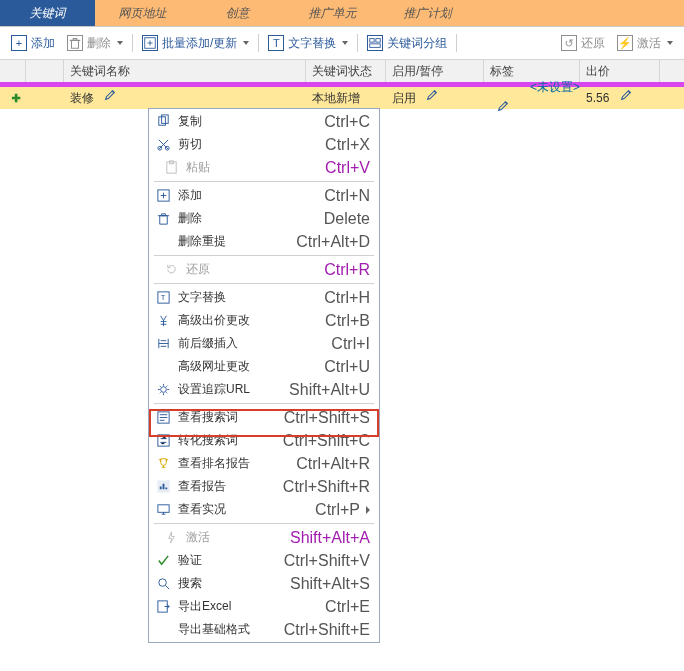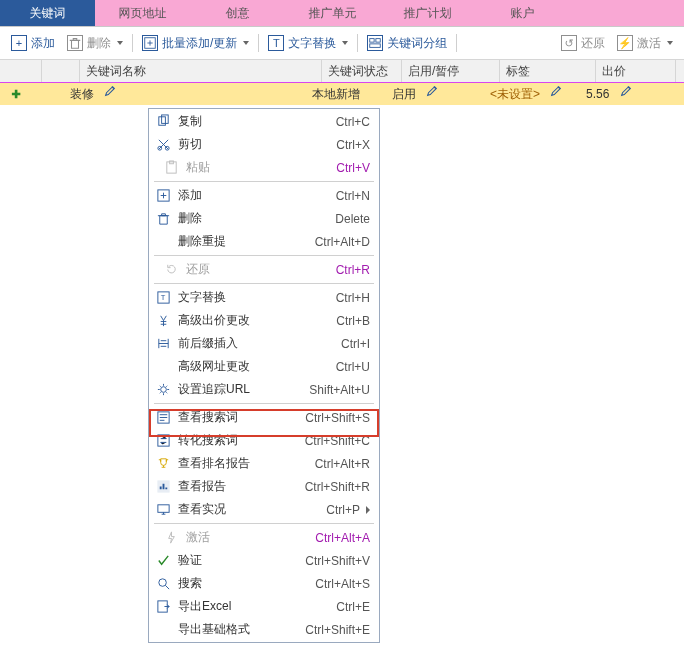--- a/index.html
+++ b/index.html
@@ -10,21 +10,22 @@
     font-family: "Microsoft YaHei", "SimSun", Arial, sans-serif;
     font-size: 12px;
     background: #fff;
     color: #333;
     overflow: hidden;
   }
   .tabs {
     display: flex;
     height: 26px;
     border-bottom: 1px solid #c9c9c9;
-    background: #f9a8d4;
+    background: #fdba74;
+    font-style: italic;
   }
   .tab {
     width: 95px;
     text-align: center;
     line-height: 26px;
     color: #555;
     cursor: pointer;
   }
   .tab.active {
     background: #2b5a9b;
@@ -71,23 +72,22 @@
     width: 0; height: 0;
     border-left: 3px solid transparent;
     border-right: 3px solid transparent;
     border-top: 4px solid #666;
     margin-left: 2px;
   }
   .grid-head {
     display: flex;
     height: 22px;
     background: #f1f1f1;
-    border-bottom: 1px solid #d946ef;
+    border-bottom: 5px solid #d946ef;
     color: #444;
-    padding-left: 16px;
   }
   .grid-head .hc {
     border-right: 1px solid #d6d6d6;
     line-height: 22px;
     padding-left: 6px;
     box-sizing: border-box;
   }
   .col-c0 { width: 26px; padding:0;}
   .col-c1 { width: 38px; padding:0;}
   .col-name { width: 242px; }
@@ -136,21 +136,21 @@
   }
   .cm-item.disabled { color: #9e9e9e; margin-left: 8px; }
   .cm-item .cm-icon {
     position: absolute;
     left: 4px;
     width: 18px; height: 18px;
     display:flex; align-items:center; justify-content:center;
   }
   .cm-item .cm-icon svg { width: 15px; height: 15px; }
   .cm-item .cm-label { flex: 1; }
-  .cm-item .cm-short { color: #555; font-size: 12px; text-align: right;}
+  .cm-item .cm-short { color: #555; font-size: 16px; text-align: right;}
   .cm-item.disabled .cm-short { color: #a21caf; }
   .cm-sep {
     height: 1px;
     background: #d0d0d0;
     margin: 2px 4px;
   }
   .highlight-box {
     position: absolute;
     border: 2px solid #d63d2b;
     top: 409px;
@@ -158,32 +158,31 @@
     width: 226px;
     height: 24px;
     pointer-events: none;
   }
   .submenu-arrow {
     border-top: 4px solid transparent;
     border-bottom: 4px solid transparent;
     border-left: 4px solid #666;
     margin-left: 6px;
   }
-  .tag-unset { color: #a16207; }
+  .tag-unset { color: #0369a1; margin-left: 40px; }
 </style>
 </head>
 <body>
 
 <div class="tabs">
   <div class="tab active">关键词</div>
   <div class="tab">网页地址</div>
   <div class="tab">创意</div>
   <div class="tab">推广单元</div>
   <div class="tab">推广计划</div>
-  <div class="tab">账户</div>
 </div>
 
 <div class="toolbar">
   <div class="tbtn">
     <span class="icon16">+</span>
     <span>添加</span>
   </div>
   <div class="tbtn disabled">
     <span class="icon16 disabled">
       <svg viewBox="0 0 16 16">
@@ -447,40 +446,40 @@
     <span class="submenu-arrow"></span>
   </div>
   <div class="cm-sep"></div>
   <div class="cm-item disabled">
     <span class="cm-icon">
         <svg viewBox="0 0 16 16">
           <path fill="none" stroke="#bdbdbd" d="M8 2L5 9h3l-1 5 4-7H8z"></path>
         </svg>
       </span>
     <span class="cm-label">激活</span>
-    <span class="cm-short">Ctrl+Alt+A</span>
+    <span class="cm-short">Shift+Alt+A</span>
   </div>
   <div class="cm-item">
     <span class="cm-icon">
         <svg viewBox="0 0 16 16">
           <path fill="none" stroke="#2a8a2a" stroke-width="1.5" d="M3 8l3 4 7-9"></path>
         </svg>
       </span>
     <span class="cm-label">验证</span>
     <span class="cm-short">Ctrl+Shift+V</span>
   </div>
   <div class="cm-item">
     <span class="cm-icon">
         <svg viewBox="0 0 16 16">
           <circle cx="7" cy="7" r="4" fill="none" stroke="#2b5a9b"></circle>
           <path stroke="#2b5a9b" d="M10 10l4 4"></path>
         </svg>
       </span>
     <span class="cm-label">搜索</span>
-    <span class="cm-short">Ctrl+Alt+S</span>
+    <span class="cm-short">Shift+Alt+S</span>
   </div>
   <div class="cm-item">
     <span class="cm-icon">
         <svg viewBox="0 0 16 16">
           <rect x="2" y="2" width="10" height="12" fill="none" stroke="#2b5a9b"></rect>
           <path stroke="#2b5a9b" d="M9 8h5m0 0-2-2m2 2-2 2"></path>
         </svg>
       </span>
     <span class="cm-label">导出Excel</span>
     <span class="cm-short">Ctrl+E</span>

